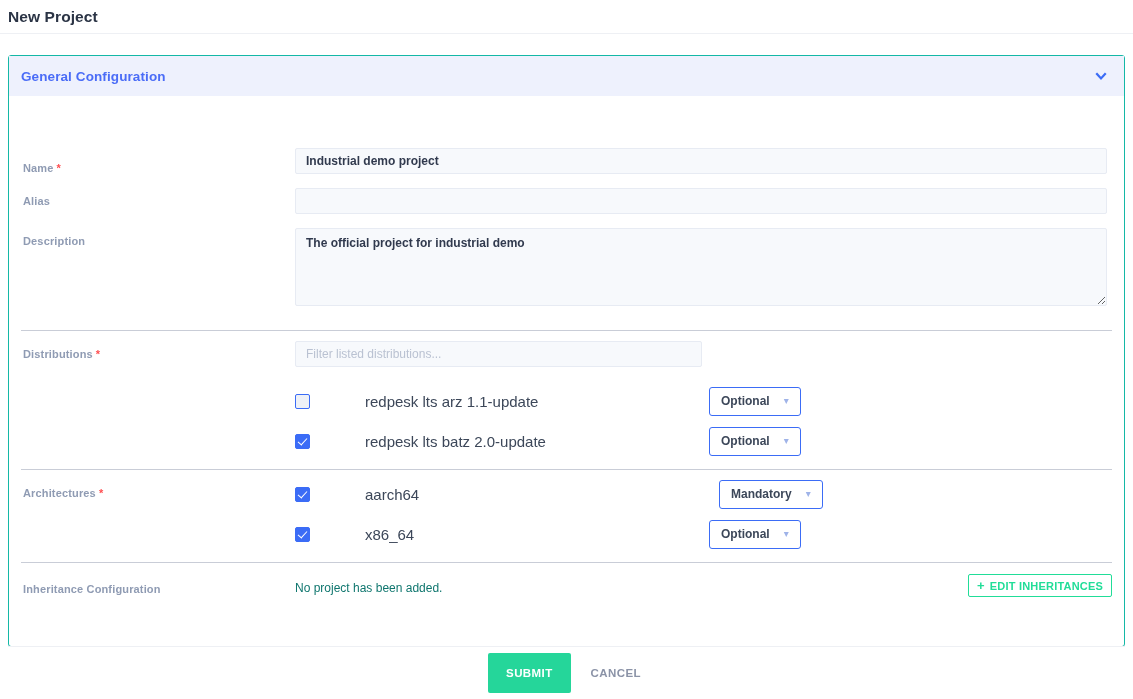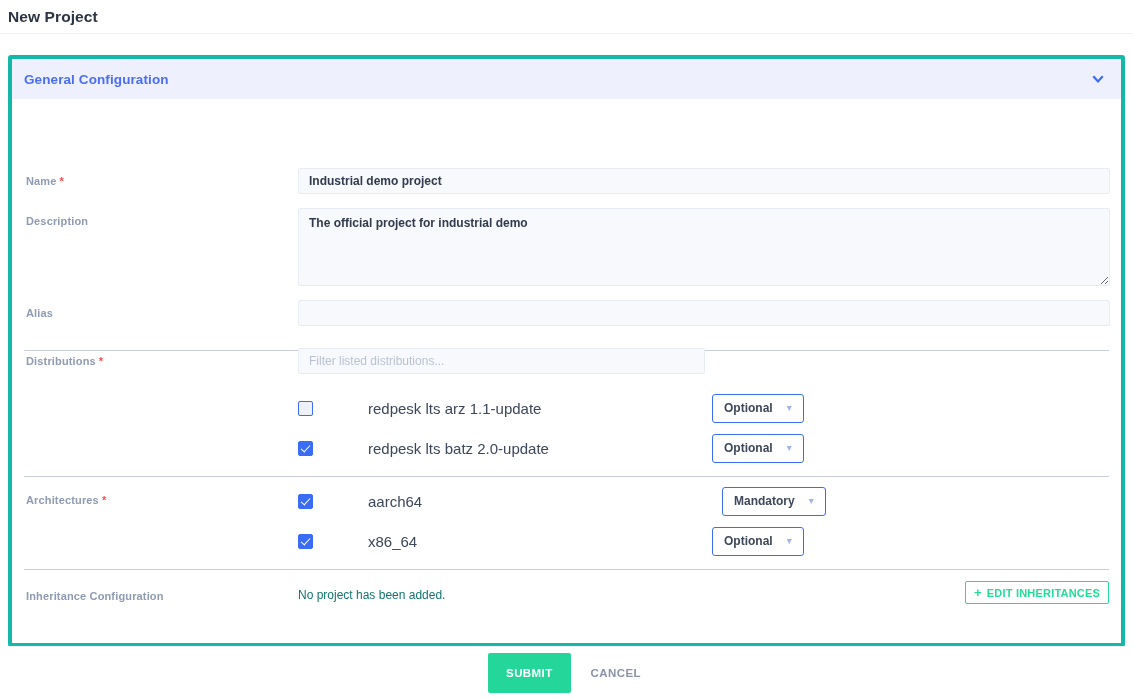--- a/index.html
+++ b/index.html
@@ -25,21 +25,21 @@
   }
   .title-rule {
     position:absolute; left:0; top:33px; width:1133px; height:1px;
     background:#eef0f4;
   }
 
   
   .card {
     position:absolute; left:8px; top:55px; width:1117px; height:592px;
     background:#ffffff;
-    border:4px solid #14b8a6;
+    border:1px solid #14b8a6;
     border-radius:3px;
   }
 
   
   .accordion-header {
     position:relative;
     height:40px;
     background:#eef1fd;
     display:flex; align-items:center;
     padding: 0 18px 0 12px;
@@ -235,44 +235,44 @@
       <span class="accordion-title">General Configuration</span>
       <span class="chevron-down">
         <svg width="14" height="14" viewBox="0 0 14 14" aria-hidden="true">
           <path d="M3 5 L7 9.4 L11 5" fill="none" stroke="#3b6cf6" stroke-width="2.2" stroke-linecap="square"></path>
         </svg>
       </span>
     </div>
 
     <div class="form-body">
 
-      <div class="row" style="margin-top:77px;">
+      <div class="row" style="margin-top:60px;align-items:flex-end;">
         <div class="label"><span>Name</span><span class="req">*</span></div>
         <div class="field">
           <input class="input" style="margin-top: -8px;" value="Industrial demo project" placeholder="">
+        </div>
+      </div>
+
+      <div class="row" style="margin-top:22px;">
+        <div class="label"><span>Alias</span></div>
+        <div class="field">
+          <input class="input" style="margin-top: -8px;" value="">
         </div>
       </div>
 
       <div class="row" style="margin-top:22px;">
         <div class="label"><span>Description</span></div>
         <div class="field">
           <textarea class="textarea" style="margin-top: -8px;">The official project for industrial demo</textarea>
         </div>
       </div>
 
-      <div class="row" style="margin-top:22px;">
-        <div class="label"><span>Alias</span></div>
-        <div class="field">
-          <input class="input" style="margin-top: -8px;" value="">
-        </div>
-      </div>
-
       <div class="divider" style="margin-top:24px;"></div>
 
-      <div class="row" style="margin-top:5px;">
+      <div class="row" style="margin-top:18px;">
         <div class="label"><span>Distributions</span><span class="req">*</span></div>
         <div class="field">
           <input class="filter-input" style="margin-top: -8px;" placeholder="Filter listed distributions...">
 
           <div class="opt-row" style="margin-top:14px;">
             <span class="cb unchecked"></span>
             <span class="opt-name">redpesk lts arz 1.1-update</span>
             <span class="dd" style="left:414px;">
               <span class="dd-label">Optional</span>
               <span class="dd-caret">▾</span>

